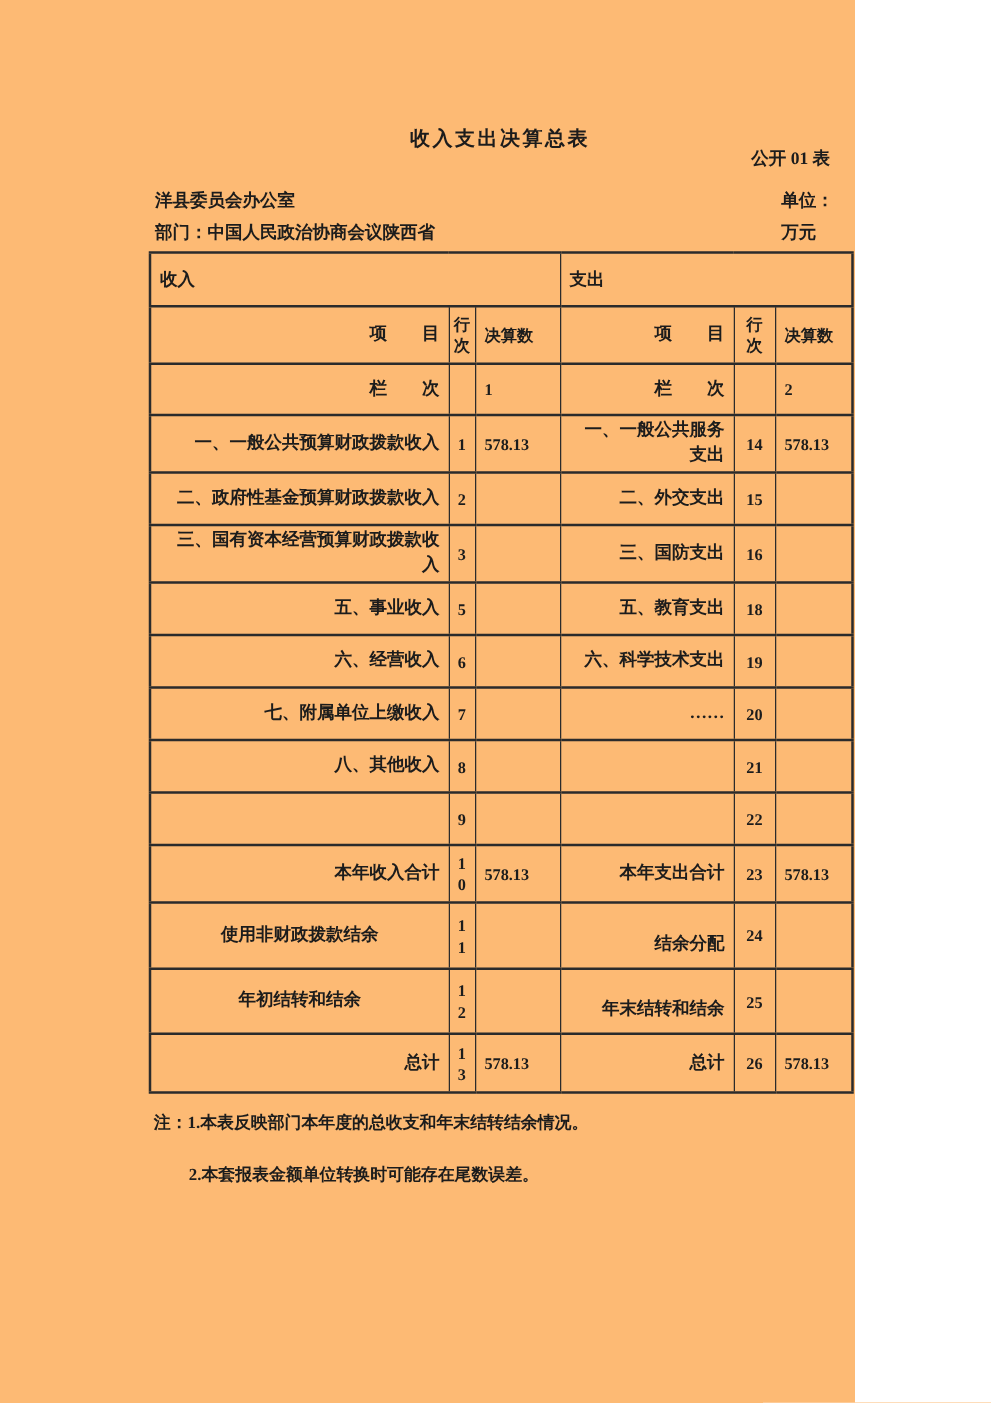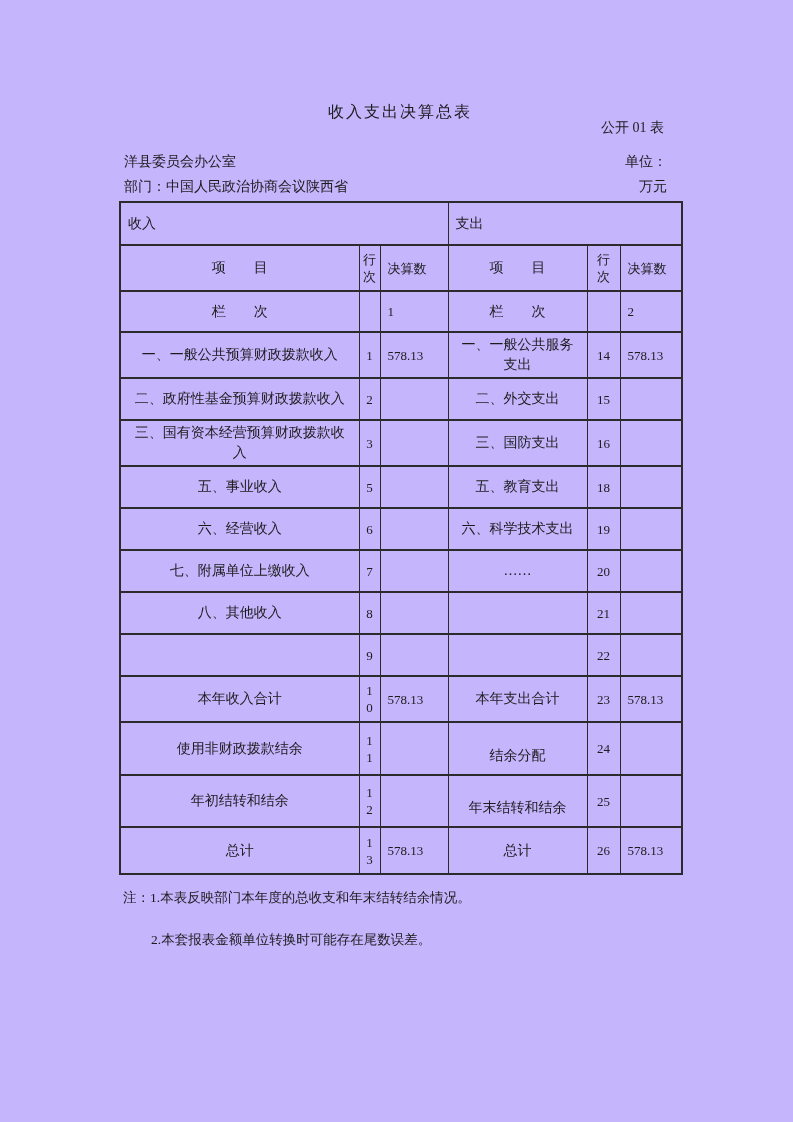--- a/index.html
+++ b/index.html
@@ -3,46 +3,46 @@
 <meta charset="utf-8">
 <style>
   * { box-sizing: border-box; }
   html,body { margin:0; padding:0; }
   body {
     width:793px; height:1122px;
     background:#ffffff;
     font-family:"Liberation Serif","DejaVu Serif",serif;
     color:#1c1c1c;
   }
-  .page { position:relative; width:793px; height:1122px; background:#c4b5fd; overflow:hidden; }
+  .page { position:relative; width:684px; height:1122px; background:#fdba74; overflow:hidden;font-weight:bold; }
   .content { padding:104px 112px 0 119px; width:793px; }
 
   .doc-title { text-align:center; font-size:16px; line-height:16px; letter-spacing:2px; }
   .form-code { text-align:right; font-size:14px; line-height:15px; padding-right:17px; }
 
   .meta-row { display:flex; justify-content:space-between; margin-top:14px; margin-bottom:2px; font-size:14px; line-height:25px; }
   .meta-left { text-align:left; padding-left:5px; }
-  .meta-right { text-align:right; padding-right:14px; }
+  .meta-right { text-align:left; padding-right:14px; }
 
   table.main {
     border-collapse:collapse;
     table-layout:fixed;
     width:562px;
     border:2px solid #2b2b2b;
     padding-left:32px;
   }
   td {
     border-left:1px solid #2b2b2b;
     border-right:1px solid #2b2b2b;
     border-top:2px solid #2b2b2b;
     border-bottom:2px solid #2b2b2b;
     vertical-align:middle;
     overflow:hidden;
   }
-  td.item { text-align:center; padding:2px 7px; font-size:14px; line-height:20px; }
+  td.item { text-align:right; padding:2px 7px; font-size:14px; line-height:20px; }
   td.no   { text-align:center; padding:2px 1px; font-size:13px; line-height:17px; word-break:break-all; }
   td.amt  { text-align:left; padding:2px 7px; font-size:13px; line-height:17px; }
   td.sect { text-align:left; padding:2px 7px; font-size:14px; }
   td.center  { text-align:center; }
   td.vbottom { vertical-align:bottom; padding-bottom:8px; }
   .stack { white-space:pre-line; }
 
   tr.h41{height:41px} tr.h42{height:42px} tr.h43{height:43px} tr.h46{height:46px}
   tr.h47{height:47px} tr.h52{height:52px} tr.h53{height:53px}
 

